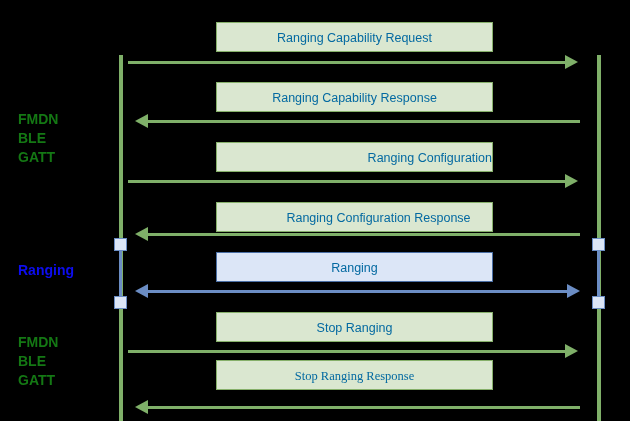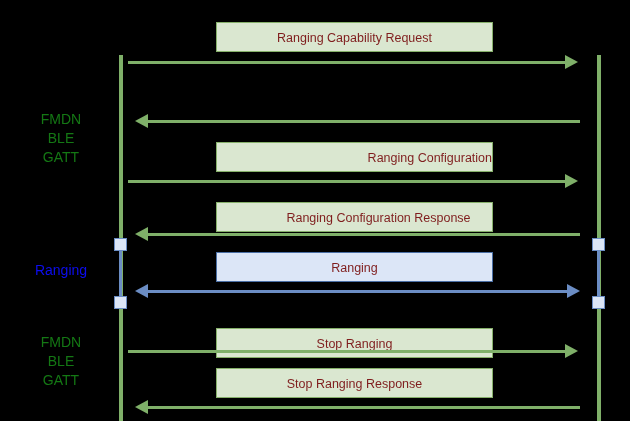--- a/index.html
+++ b/index.html
@@ -23,39 +23,39 @@
     background: #7fb069;
   }
   .lifeline.left  { left: 119px; }
   .lifeline.right { left: 597px; }
 
   
   .phase-label {
     position: absolute;
     left: 18px;
     width: 86px;
-    text-align: center;
+    text-align: left;
     line-height: 19px;
     font-size: 14px;
-    font-weight: normal;
+    font-weight: bold;
     white-space: pre-line;
   }
   .phase-label.gatt   { color: #147814; }
   .phase-label.rang   { color: #0d0df0; }
 
   
   .msg-box {
     position: absolute;
     left: 216px;
     width: 277px;
     height: 30px;
     line-height: 30px;
     text-align: center;
     font-size: 12.5px;
-    color: #7f1d1d;
+    color: #0369a1;
     box-sizing: border-box;
   }
   .msg-box.green {
     background: #dae7d0;
     border: 1px solid #86b06a;
   }
   .msg-box.blue {
     background: #dce6f7;
     border: 1px solid #4a6fa5;
   }
@@ -118,20 +118,21 @@
   <div class="phase-label gatt" style="top:333px;">FMDN
 BLE
 GATT</div>
 
   <div class="msg-box green" style="top:22px;">Ranging Capability Request</div>
   <div class="arrow-wrap" style="left:128px; top:55px; width:450px;">
     <div class="arrow-line green" style="left:0px; width:437px;"></div>
     <div class="arrow-head right green" style="left:437px;"></div>
   </div>
 
+  <div class="msg-box green" style="top:82px;">Ranging Capability Response</div>
   <div class="arrow-wrap" style="left:135px; top:114px; width:445px;">
     <div class="arrow-head left green" style="left:0px;"></div>
     <div class="arrow-line green" style="left:13px; width:432px;"></div>
   </div>
 
   <div class="msg-box green" style="top:142px;text-align:right;">Ranging Configuration</div>
   <div class="arrow-wrap" style="left:128px; top:174px; width:450px;">
     <div class="arrow-line green" style="left:0px; width:437px;"></div>
     <div class="arrow-head right green" style="left:437px;"></div>
   </div>
@@ -150,25 +151,25 @@
   <div class="session-node" style="left:592px; top:238px;"></div>
   <div class="session-node" style="left:592px; top:296px;"></div>
 
   <div class="msg-box blue" style="top:252px;">Ranging</div>
   <div class="arrow-wrap" style="left:135px; top:284px; width:445px;">
     <div class="arrow-head left blue" style="left:0px;"></div>
     <div class="arrow-line blue" style="left:13px; width:419px;"></div>
     <div class="arrow-head right blue" style="left:432px;"></div>
   </div>
 
-  <div class="msg-box green" style="top:328px;">Stop Ranging</div>
+  <div class="msg-box green" style="top:312px;">Stop Ranging</div>
   <div class="arrow-wrap" style="left:128px; top:344px; width:450px;">
     <div class="arrow-line green" style="left:0px; width:437px;"></div>
     <div class="arrow-head right green" style="left:437px;"></div>
   </div>
 
-  <div class="msg-box green" style="top:368px;">Stop Ranging Response</div>
+  <div class="msg-box green" style="top:360px;font-family:Liberation Serif, serif;">Stop Ranging Response</div>
   <div class="arrow-wrap" style="left:135px; top:400px; width:445px;">
     <div class="arrow-head left green" style="left:0px;"></div>
     <div class="arrow-line green" style="left:13px; width:432px;"></div>
   </div>
 
 </div>
 
 </body></html>

